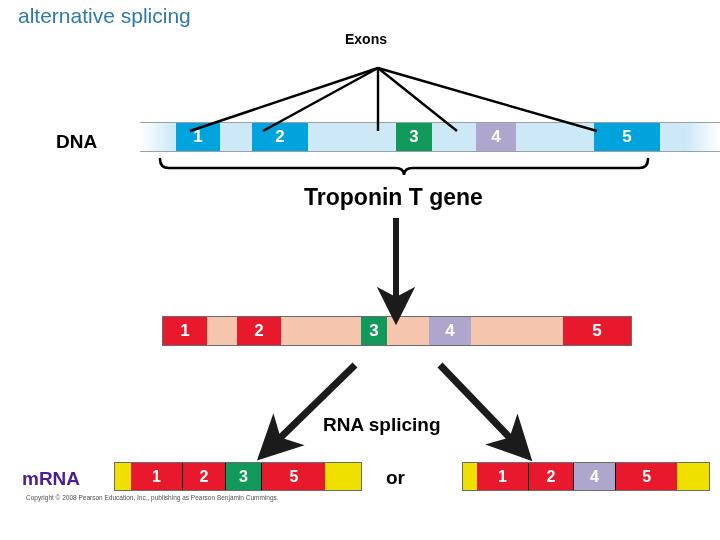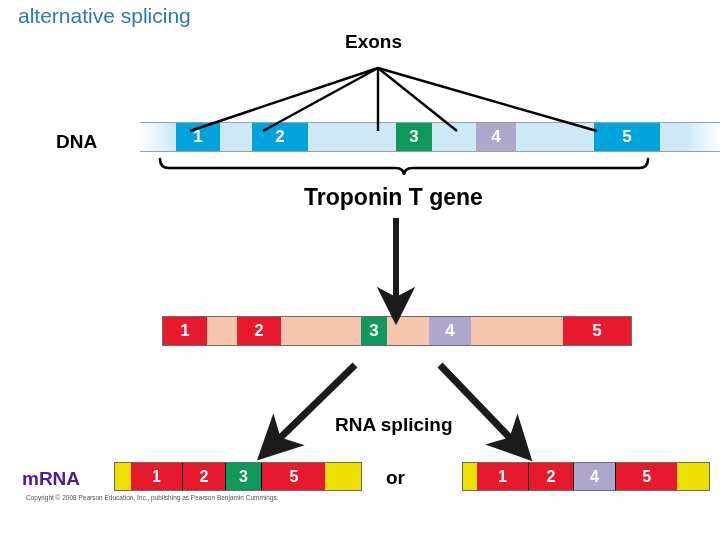--- a/index.html
+++ b/index.html
@@ -17,21 +17,21 @@
   
   #title{
     left:18px;top:4px;
     font-size:21px;
     color:#2E7AA8;
     letter-spacing:0px;
     white-space:nowrap;
   }
   #exons-label{
     left:345px;top:31px;
-    font-size:19px;font-weight:bold;color:#000;
+    font-size:14px;font-weight:bold;color:#000;
     white-space:nowrap;
     text-align:center;
   }
   #dna-label{
     left:22px;top:131px;
     font-size:19px;font-weight:bold;color:#000;
     white-space:nowrap;
     margin-left:34px;
   }
   #gene-label{
@@ -42,21 +42,20 @@
   #primary-label{
     left:22px;top:310px;
     font-size:19px;font-weight:bold;color:#000;
     line-height:22px;
     white-space:nowrap;
   }
   #splicing-label{
     left:323px;top:414px;
     font-size:19px;font-weight:bold;color:#000;
     white-space:nowrap;
-    margin-left:12px;
   }
   #mrna-label{
     left:22px;top:468px;
     font-size:19px;font-weight:bold;color:#4c1d95;
     white-space:nowrap;
   }
   #or-label{
     left:386px;top:467px;
     font-size:19px;font-weight:bold;color:#000;
     white-space:nowrap;

